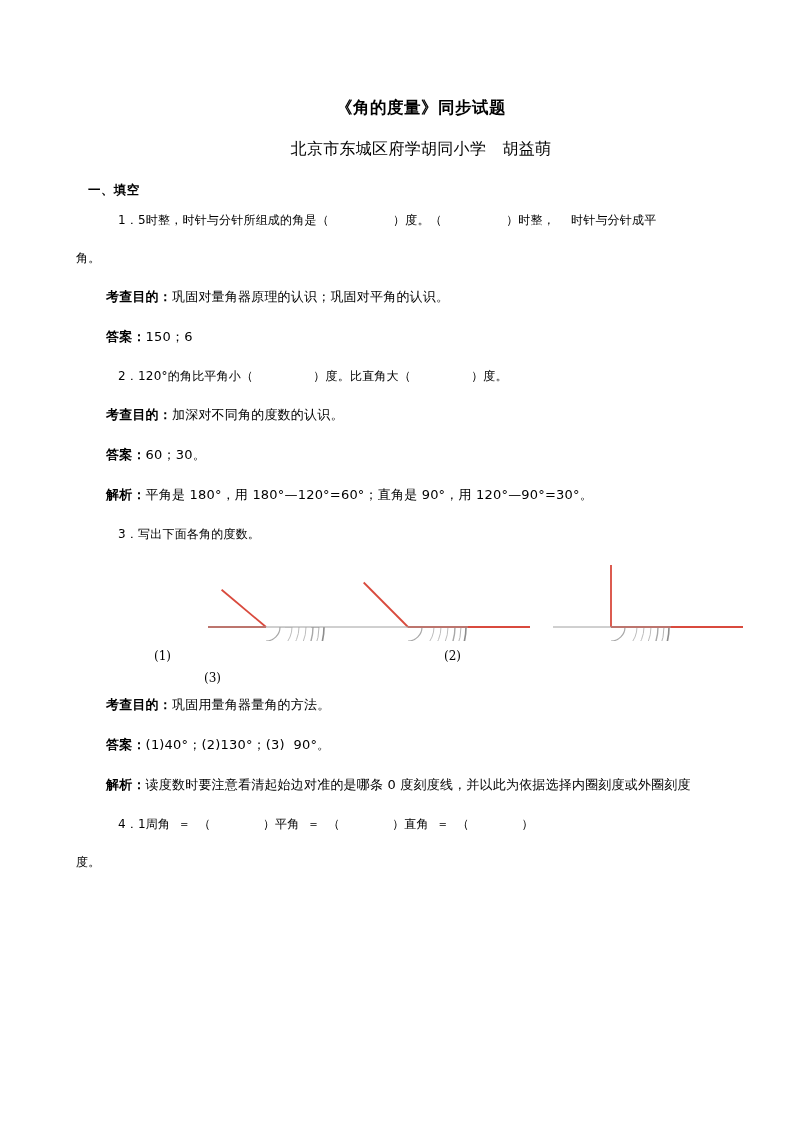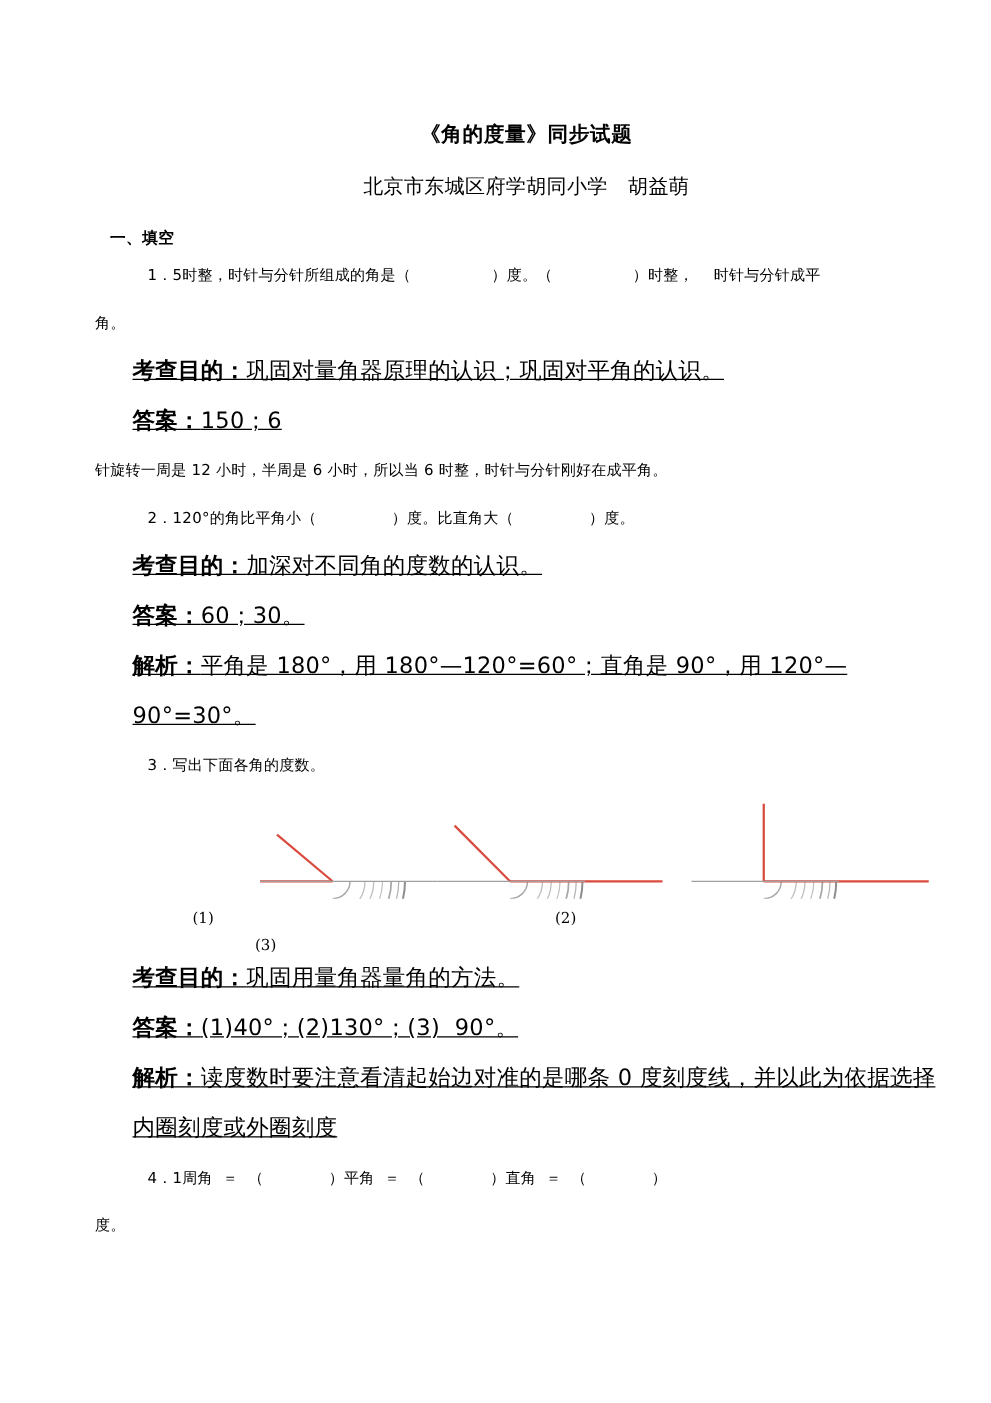--- a/index.html
+++ b/index.html
@@ -65,27 +65,26 @@
     white-space: pre-wrap;
   }
   .q-cont {
     font-size: 12px;
     line-height: 38px;
     letter-spacing: 0.2px;
     margin: 0;
     padding-left: 0;
   }
   .meta-line {
-    font-size: 18px;
+    font-size: 13px;
     line-height: 40px;
     letter-spacing: 0.2px;
     margin: 0;
     padding-left: 30px;
     white-space: pre-wrap;
-    text-decoration: underline;
   }
   .meta-line .lbl {
     font-weight: bold;
   }
   .meta-cont {
     font-size: 12px;
     line-height: 38px;
     letter-spacing: 0.2px;
     margin: 0;
     padding-left: 0;
@@ -118,21 +117,20 @@
     <h1 class="doc-title">《角的度量》同步试题</h1>
     <div class="doc-author">北京市东城区府学胡同小学　胡益萌</div>
 
     <h2 class="section-head">一、填空</h2>
 
     <p class="q-line">1．5时整，时针与分针所组成的角是（                ）度。（                ）时整，    时针与分针成平</p>
     <p class="q-cont">角。</p>
 
     <p class="meta-line"><span class="lbl">考查目的：</span><span>巩固对量角器原理的认识；巩固对平角的认识。</span></p>
     <p class="meta-line"><span class="lbl">答案：</span><span>150；6</span></p>
-    <p class="meta-cont">针旋转一周是 12 小时，半周是 6 小时，所以当 6 时整，时针与分针刚好在成平角。</p>
 
     <p class="q-line">2．120°的角比平角小（               ）度。比直角大（               ）度。</p>
 
     <p class="meta-line"><span class="lbl">考查目的：</span><span>加深对不同角的度数的认识。</span></p>
     <p class="meta-line"><span class="lbl">答案：</span><span>60；30。</span></p>
     <p class="meta-line"><span class="lbl">解析：</span><span>平角是 180°，用 180°—120°=60°；直角是 90°，用 120°—90°=30°。</span></p>
 
     <p class="q-line">3．写出下面各角的度数。</p>
 
     <div class="fig-block">

